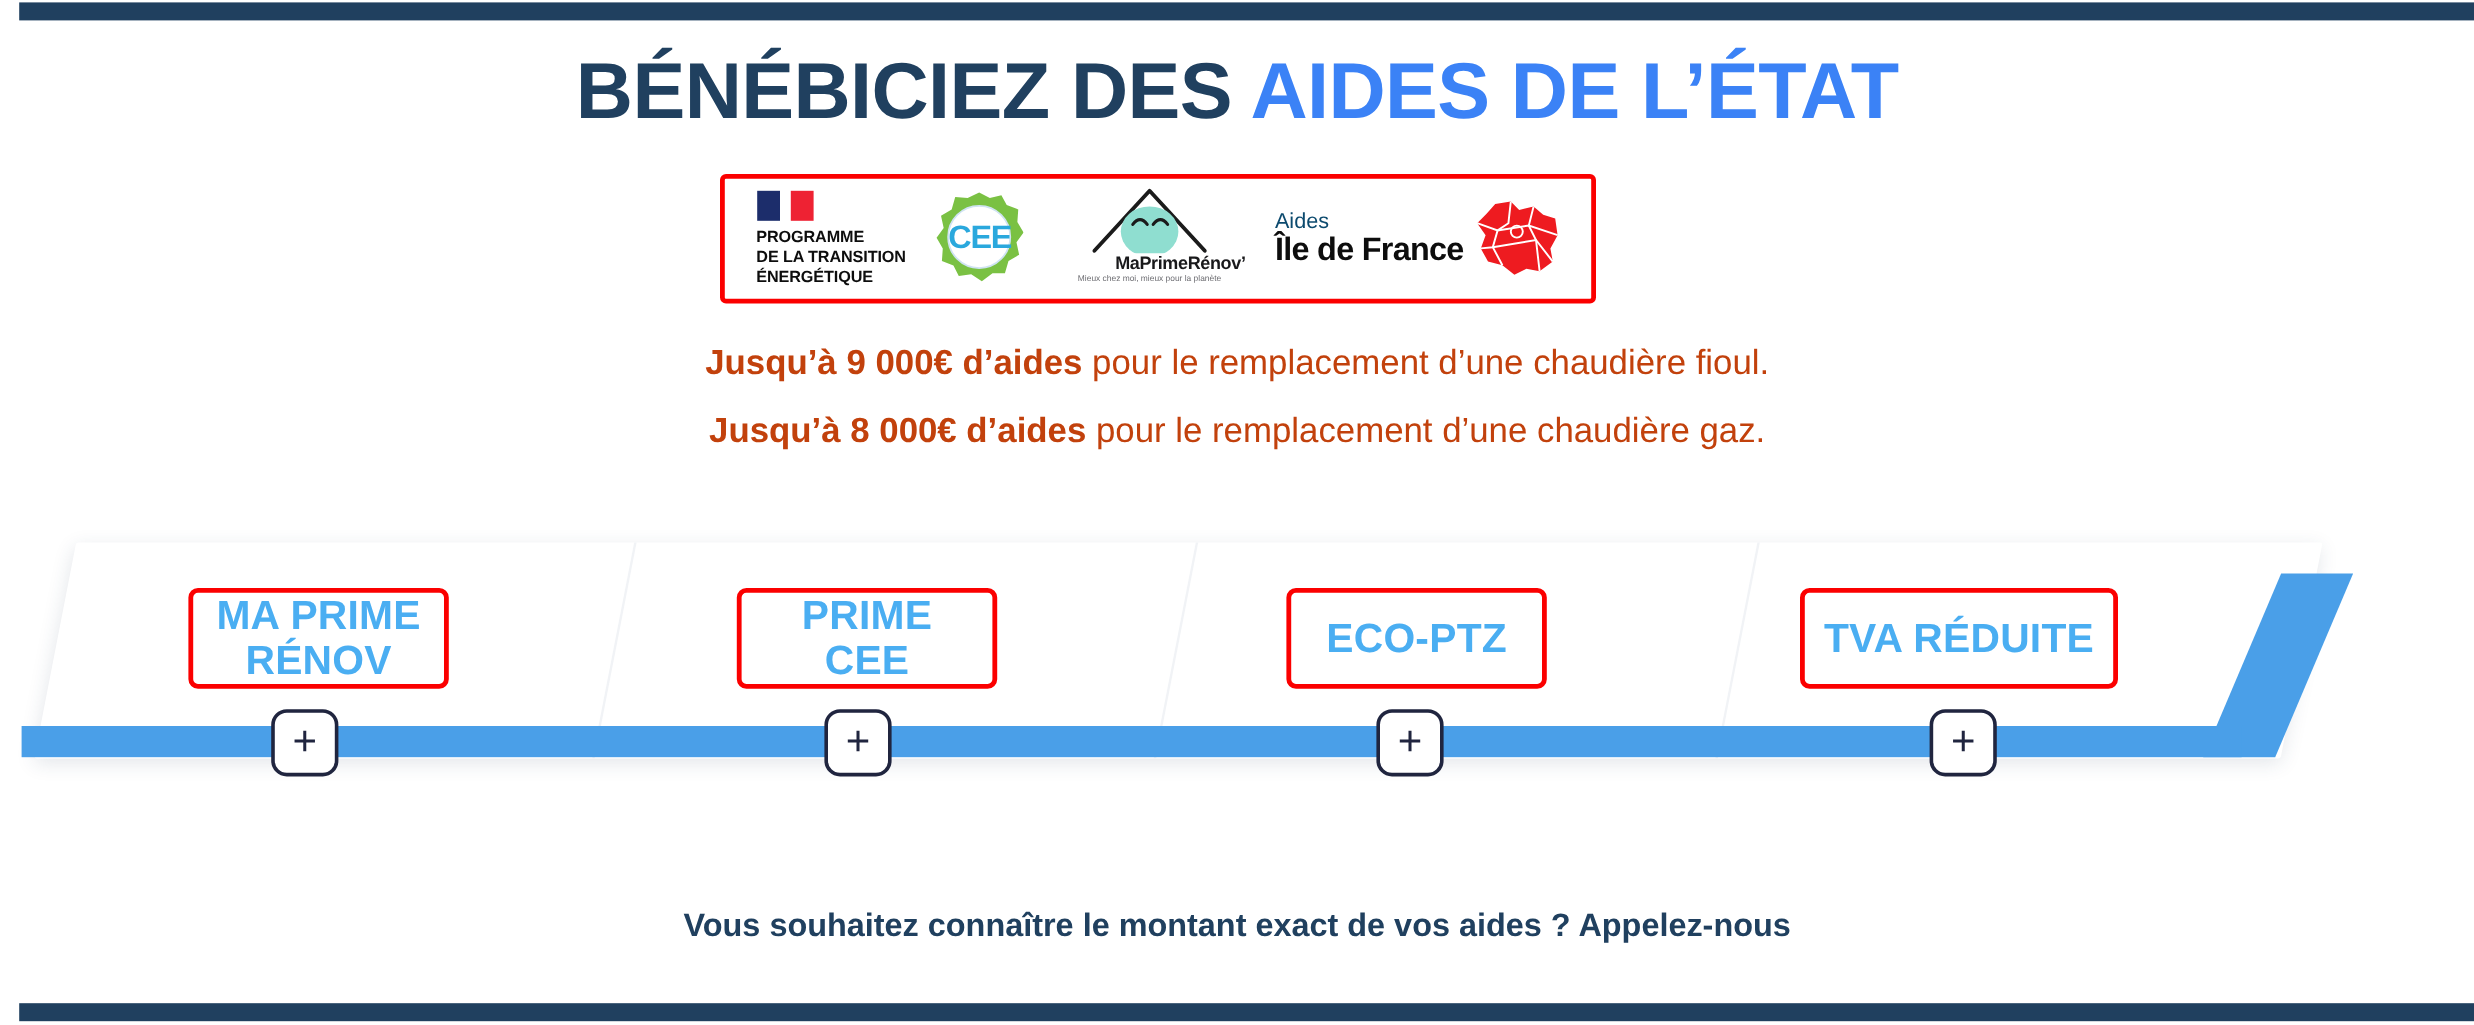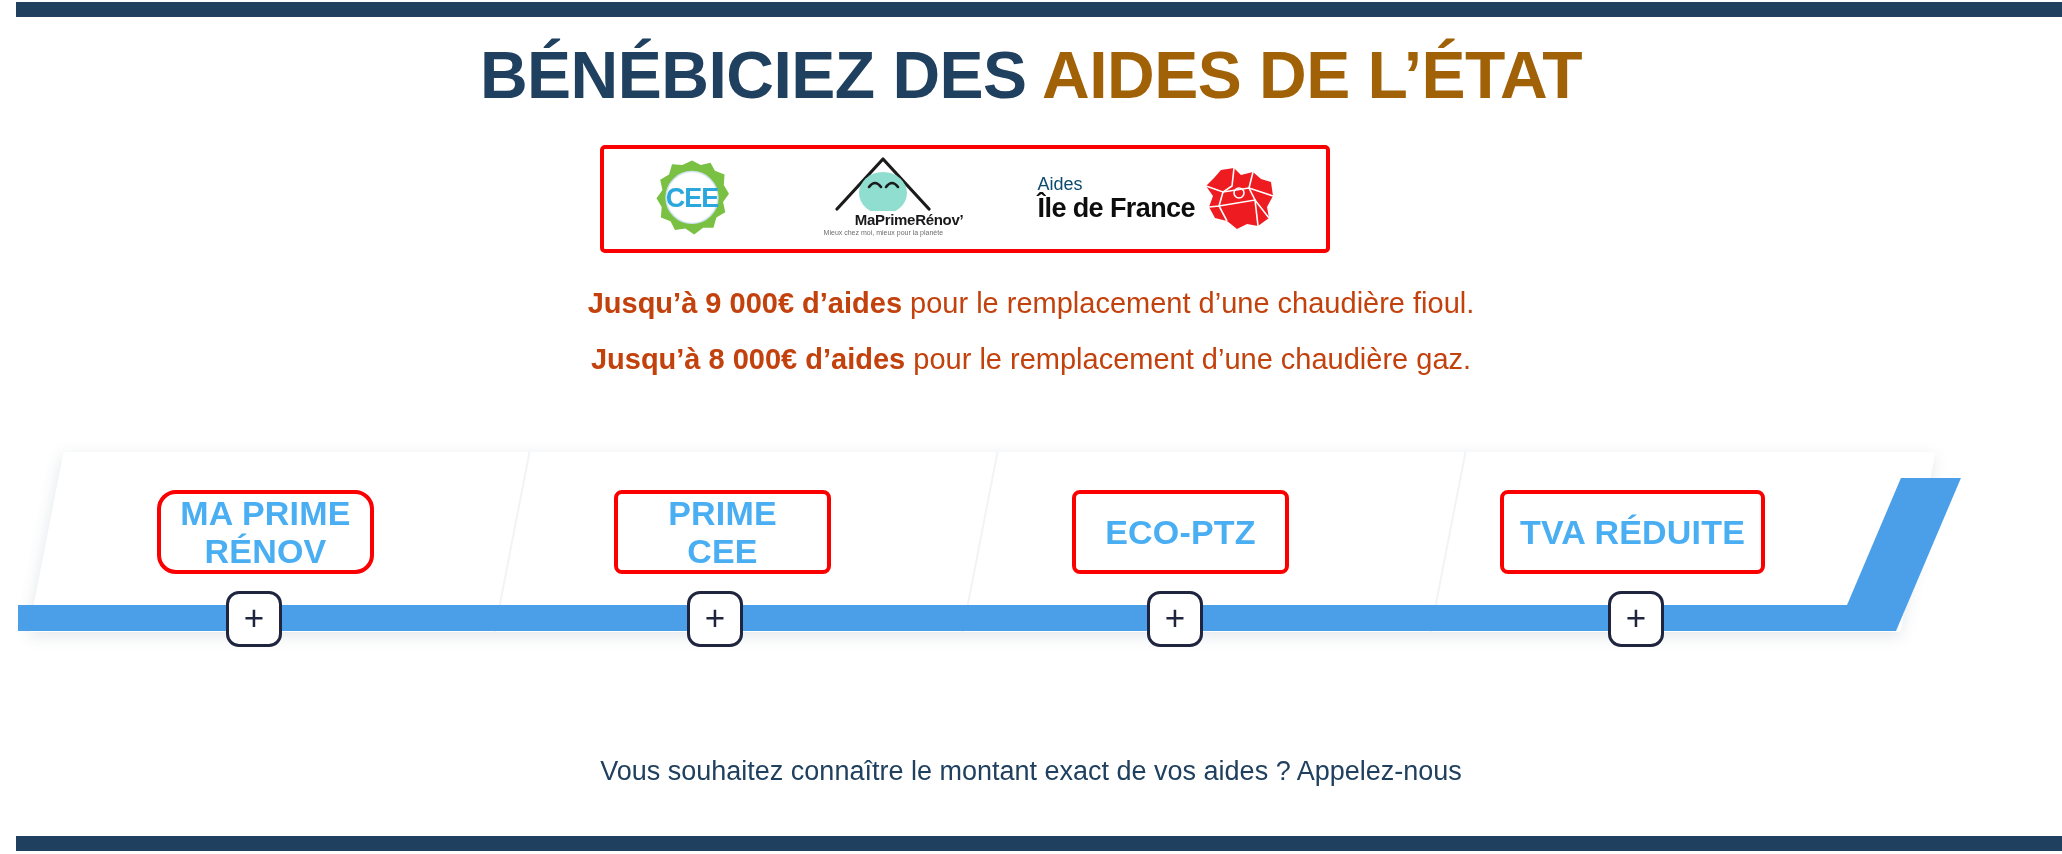--- a/index.html
+++ b/index.html
@@ -33,21 +33,21 @@
     left: 0;
     width: 2062px;
     text-align: center;
     font-size: 66px;
     font-weight: 700;
     letter-spacing: -0.5px;
     white-space: nowrap;
     line-height: 1.0;
   }
   .headline .seg-dark  { color: #20405f; }
-  .headline .seg-light { color: #a16207; }
+  .headline .seg-light { color: #3b82f6; }
 
   
   .logo-strip {
     position: absolute;
     top: 145px;
     left: 600px;
     width: 730px;
     height: 108px;
     border: 4px solid #fb0000;
     border-radius: 5px;
@@ -236,36 +236,50 @@
   }
 
   
   .footer-cta {
     position: absolute;
     top: 756px;
     left: 0;
     width: 2062px;
     text-align: center;
     font-size: 27px;
-    font-weight: 400;
+    font-weight: 700;
     color: #20405f;
     white-space: nowrap;
   }
 </style>
 </head>
 <body>
 
 <div class="rule-bar rule-top"></div>
 
 <div class="headline">
   <span class="seg-dark">BÉNÉBICIEZ DES </span><span class="seg-light">AIDES DE L’ÉTAT</span>
 </div>
 
 <div class="logo-strip">
 
+  <div class="logo-cell">
+    <div class="pte">
+      <div class="pte-flag">
+        <i class="blue"></i>
+          <i class="white"></i>
+          <i class="red"></i>
+      </div>
+      <div class="pte-lines">
+        <div>PROGRAMME</div>
+        <div>DE LA TRANSITION</div>
+        <div>ÉNERGÉTIQUE</div>
+      </div>
+    </div>
+  </div>
 
   <div class="logo-cell">
     <div class="cee-wrap">
       <svg class="cee-svg" viewBox="0 0 100 108">
         <path d="M50 2 L62 8 L75 5 L81 16 L94 21 L93 35 L100 47 L92 58 L95 72 L83 79 L79 93 L65 93 L53 102 L41 94 L27 96 L21 84 L8 79 L9 65 L2 53 L10 42 L7 28 L19 21 L23 7 L37 8 Z" fill="#7ac143"></path>
         <circle cx="50" cy="52" r="35" fill="#ffffff" stroke="#cfe3f2" stroke-width="2"></circle>
       </svg>
       <div class="cee-text">CEE</div>
     </div>
   </div>
@@ -312,21 +326,21 @@
   <div class="panel-card">
     <div class="panel-sep" style="left:465px;"></div>
     <div class="panel-sep" style="left:933px;"></div>
     <div class="panel-sep" style="left:1401px;"></div>
   </div>
 </div>
 
 <div class="blue-tail"></div>
 <div class="blue-bar"></div>
 
-<div class="aide-btn" style="left:157px; top:490px; width:217px; height:84px;border-radius:19px;">MA PRIME
+<div class="aide-btn" style="left:157px; top:490px; width:217px; height:84px;">MA PRIME
 RÉNOV</div>
 <div class="plus-btn" style="left:226px; top:591px;">+</div>
 
 <div class="aide-btn" style="left:614px; top:490px; width:217px; height:84px;">PRIME
 CEE</div>
 <div class="plus-btn" style="left:687px; top:591px;">+</div>
 
 <div class="aide-btn" style="left:1072px; top:490px; width:217px; height:84px;">ECO-PTZ</div>
 <div class="plus-btn" style="left:1147px; top:591px;">+</div>
 

